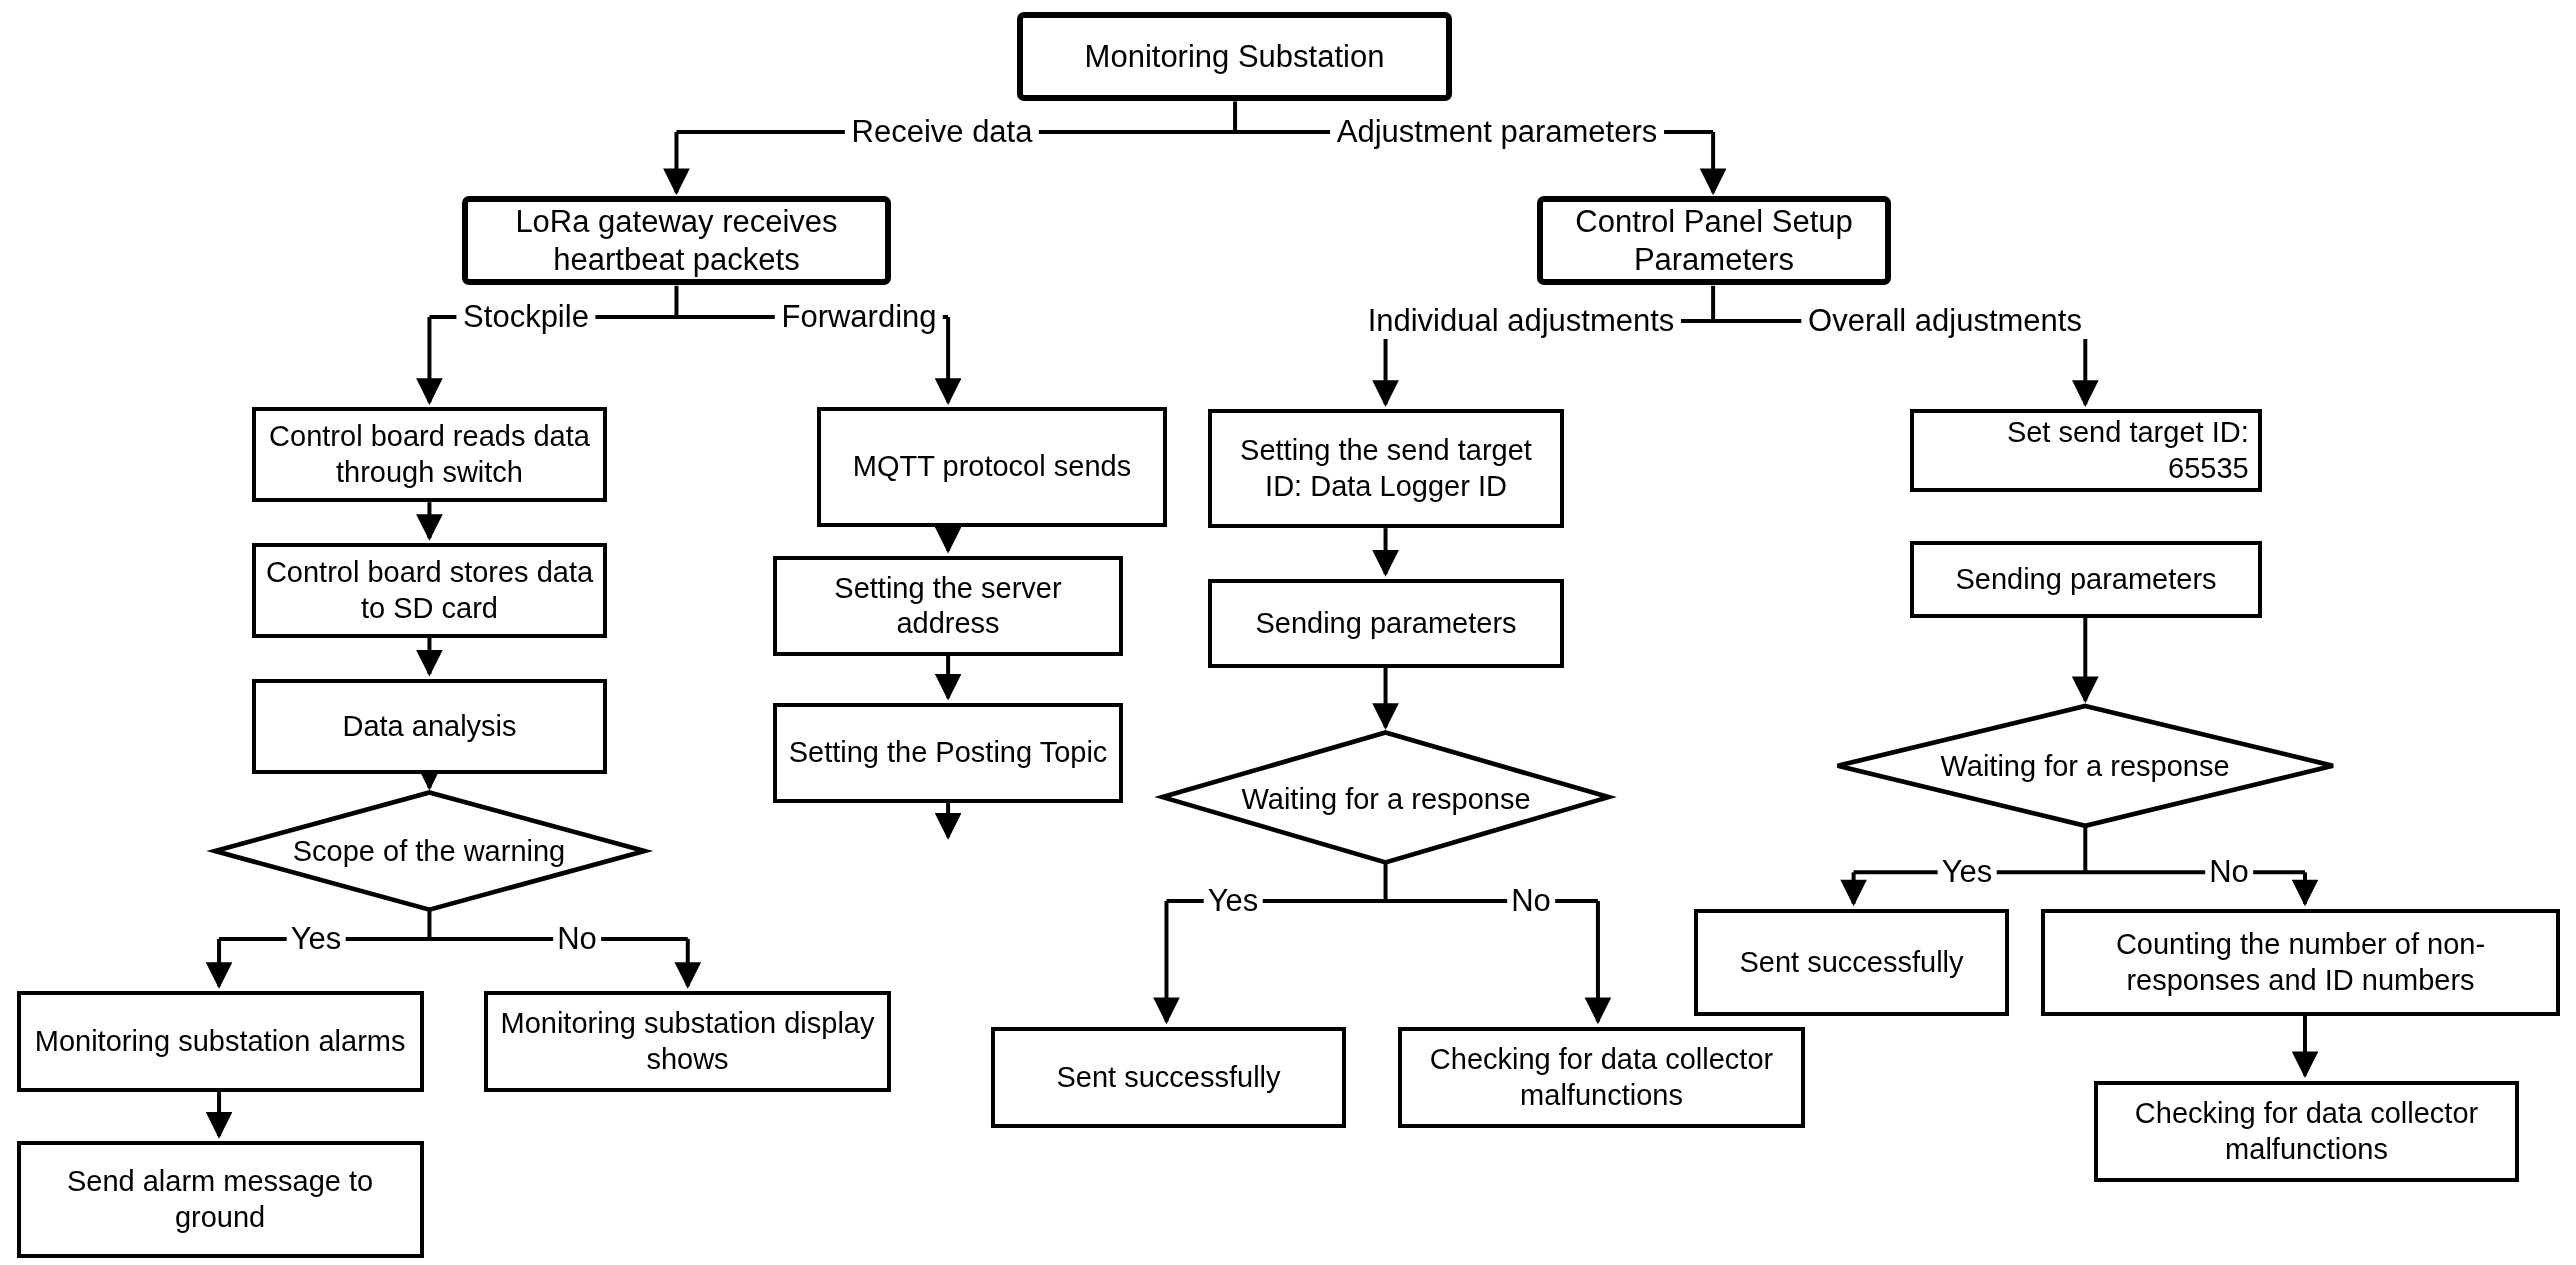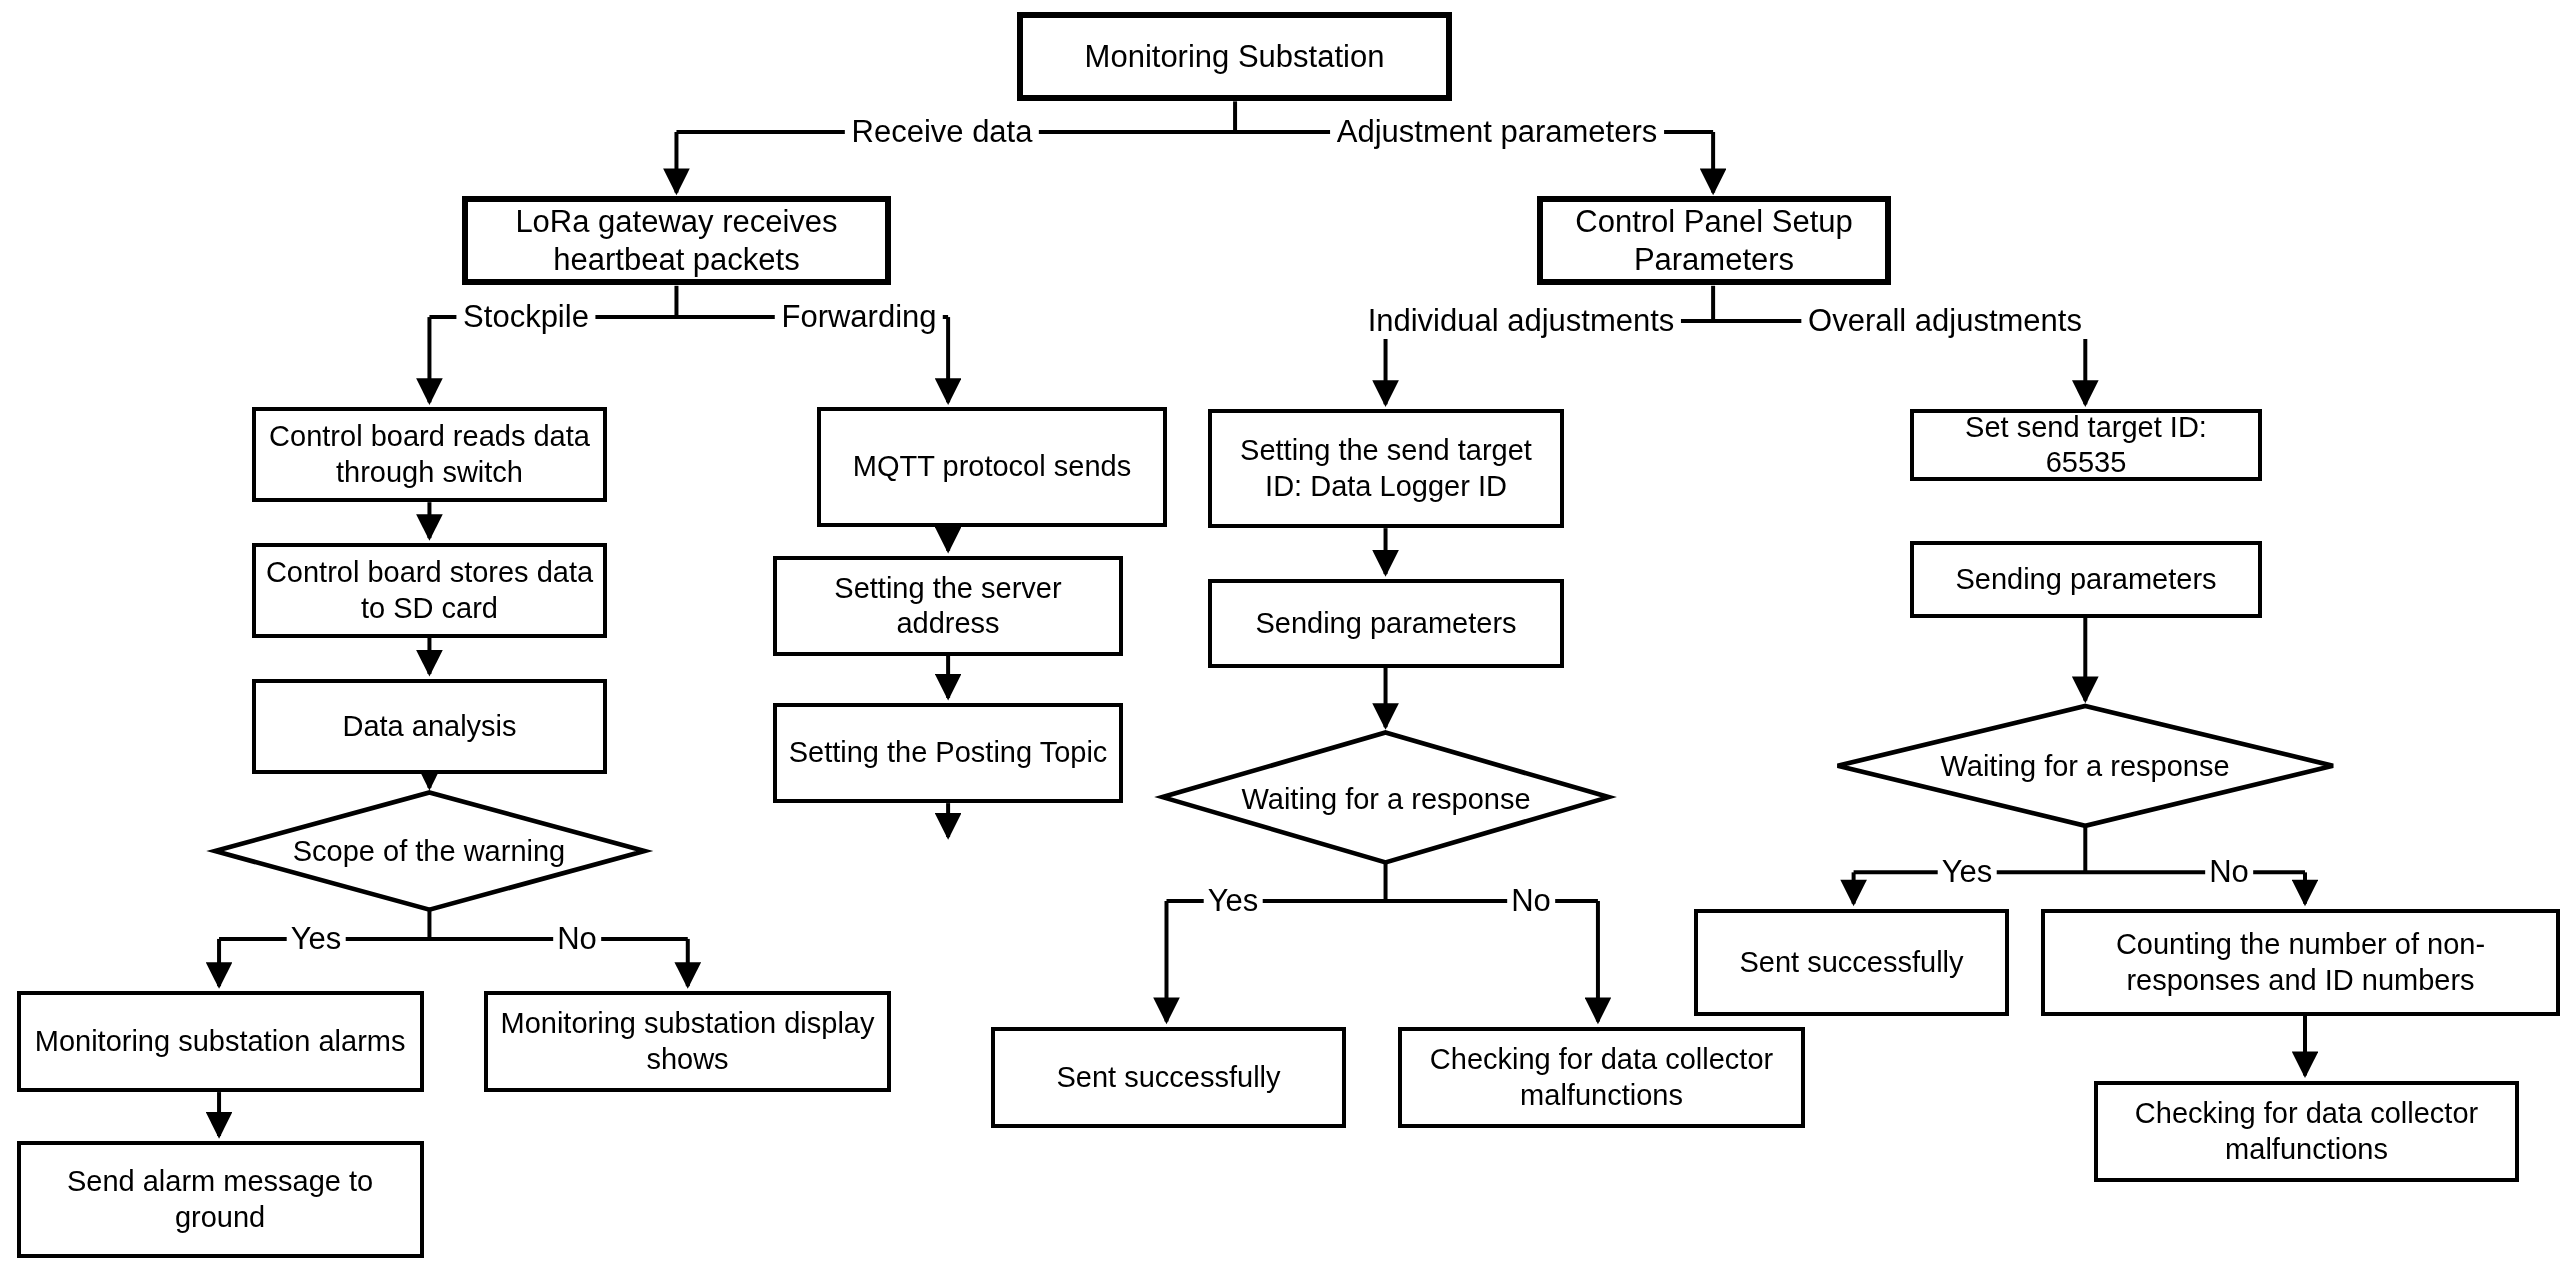--- a/index.html
+++ b/index.html
@@ -40,20 +40,21 @@
     justify-content: center;
     text-align: center;
     font-size: 29px;
     line-height: 1.22;
     z-index: 1;
     padding: 2.7px 9.3px;
   }
   .node.thick {
     border-width: 6px;
     font-size: 31px;
+    border-radius: 7px;
   }
   .dlabel {
     position: absolute;
     transform: translate(-50%, -50%);
     font-size: 29px;
     white-space: nowrap;
     z-index: 2;
   }
   .elabel {
     position: absolute;
@@ -176,21 +177,21 @@
   <div class="node" style="left:1208px; top:579px; width:356px; height:89px;">
     <span>Sending parameters</span>
   </div>
   <div class="node" style="left:991px; top:1027px; width:355px; height:101px;">
     <span>Sent successfully</span>
   </div>
   <div class="node" style="left:1398px; top:1027px; width:407px; height:101px;">
     <span>Checking for data collector malfunctions</span>
   </div>
 
-  <div class="node" style="left:1910px; top:409px; width:352px; height:72px;">
+  <div class="node" style="left:1910px; top:409px; width:352px; height:83px;text-align:right;">
     <span>Set send target ID: 65535</span>
   </div>
   <div class="node" style="left:1910px; top:541px; width:352px; height:77px;">
     <span>Sending parameters</span>
   </div>
   <div class="node" style="left:1694px; top:909px; width:315px; height:107px;">
     <span>Sent successfully</span>
   </div>
   <div class="node" style="left:2041px; top:909px; width:519px; height:107px;">
     <span>Counting the number of non-responses and ID numbers</span>

